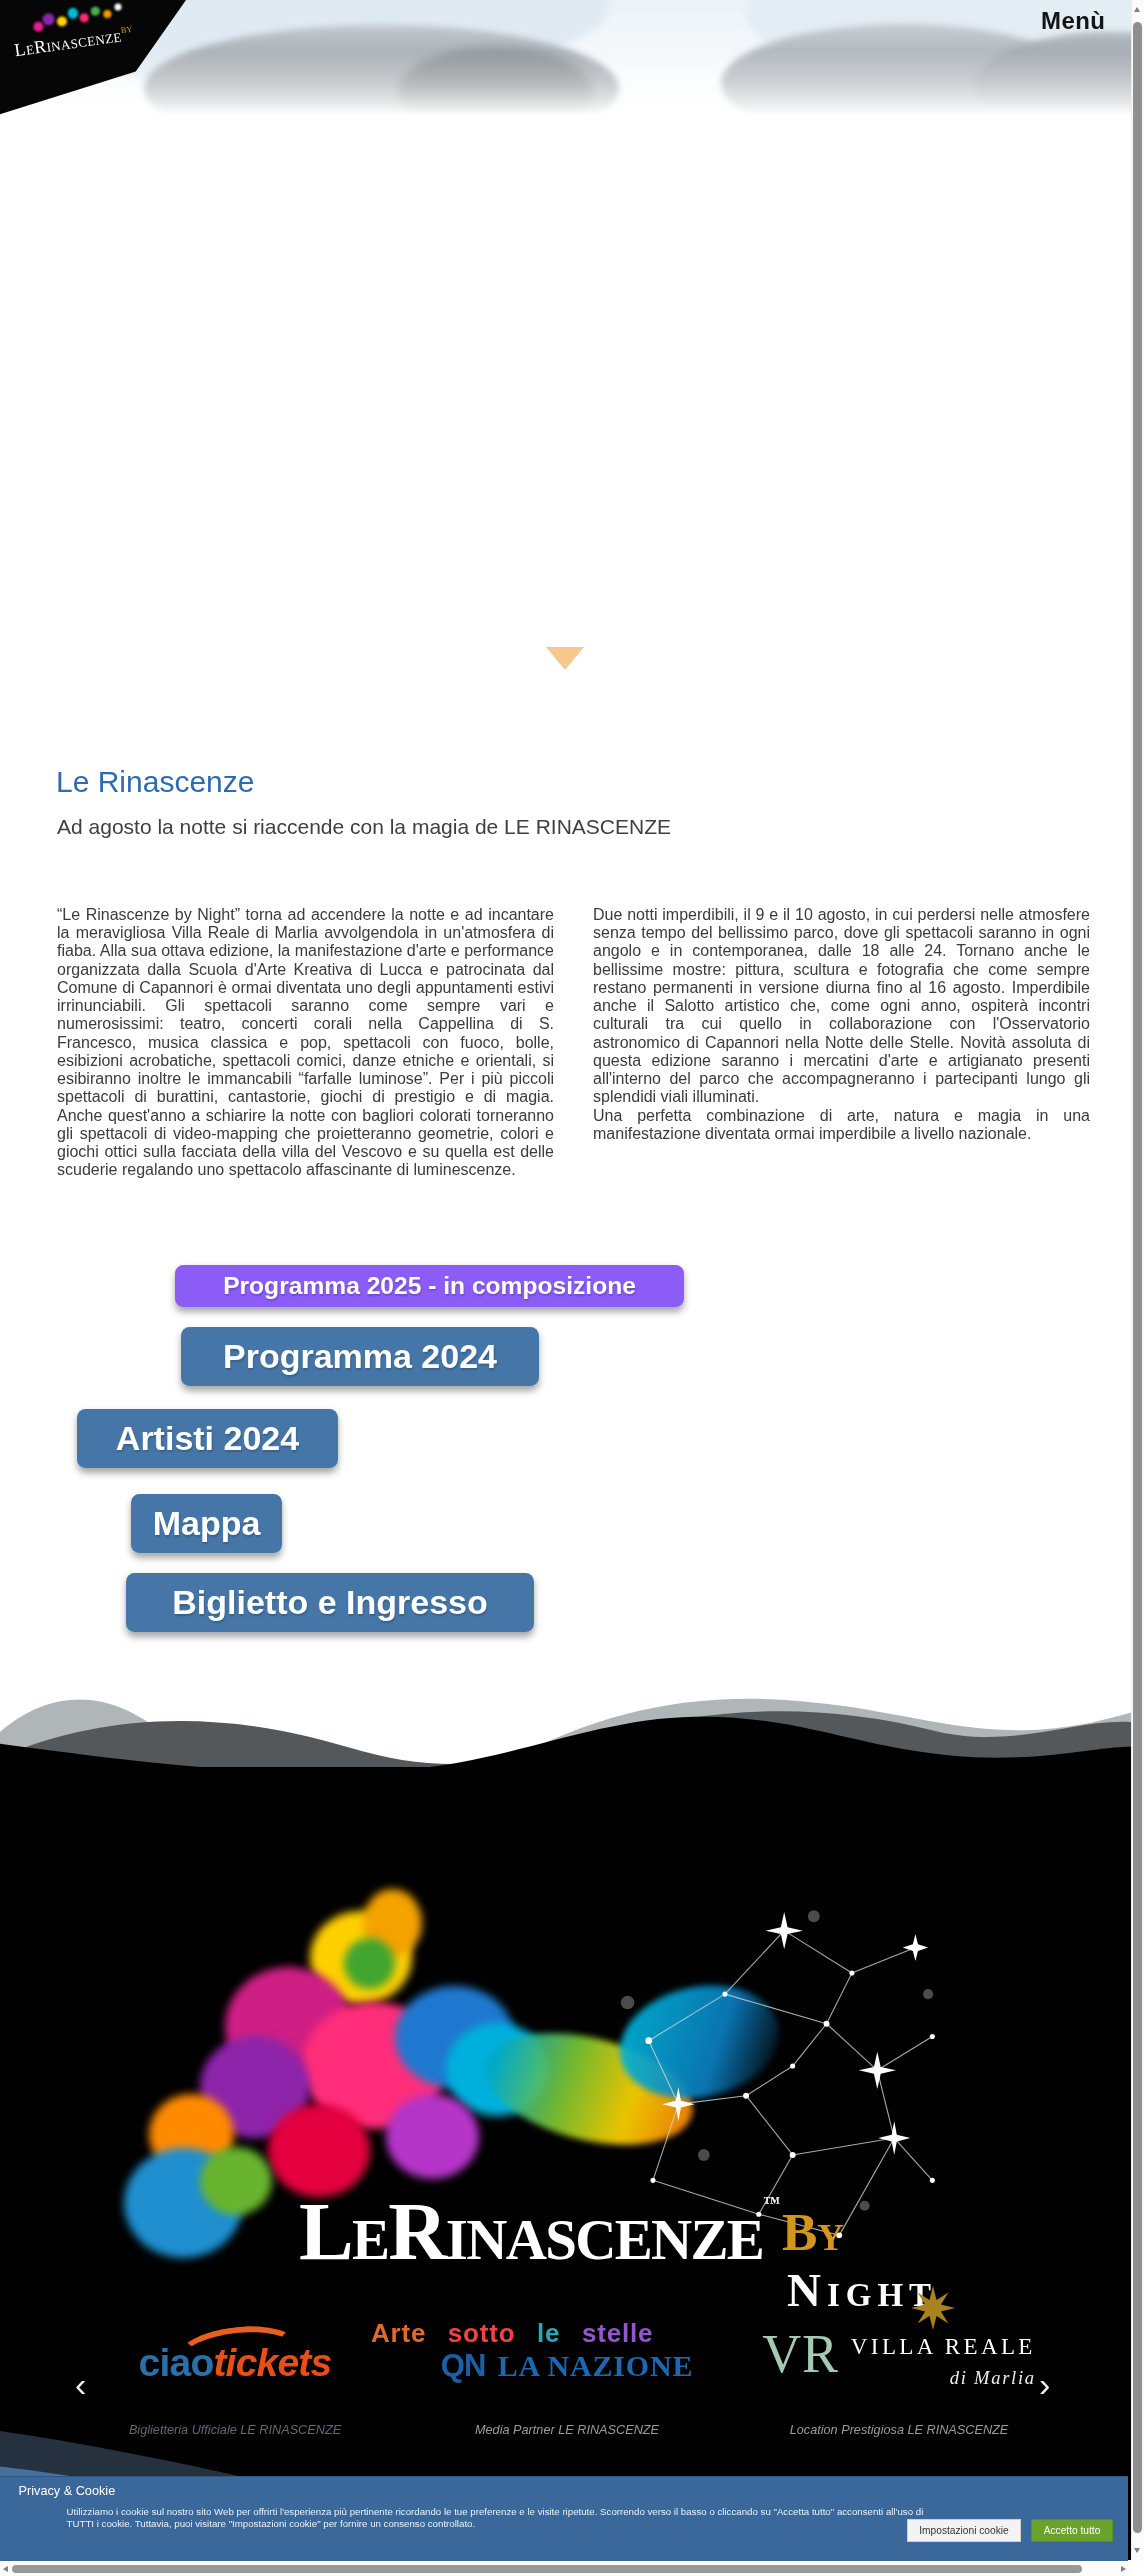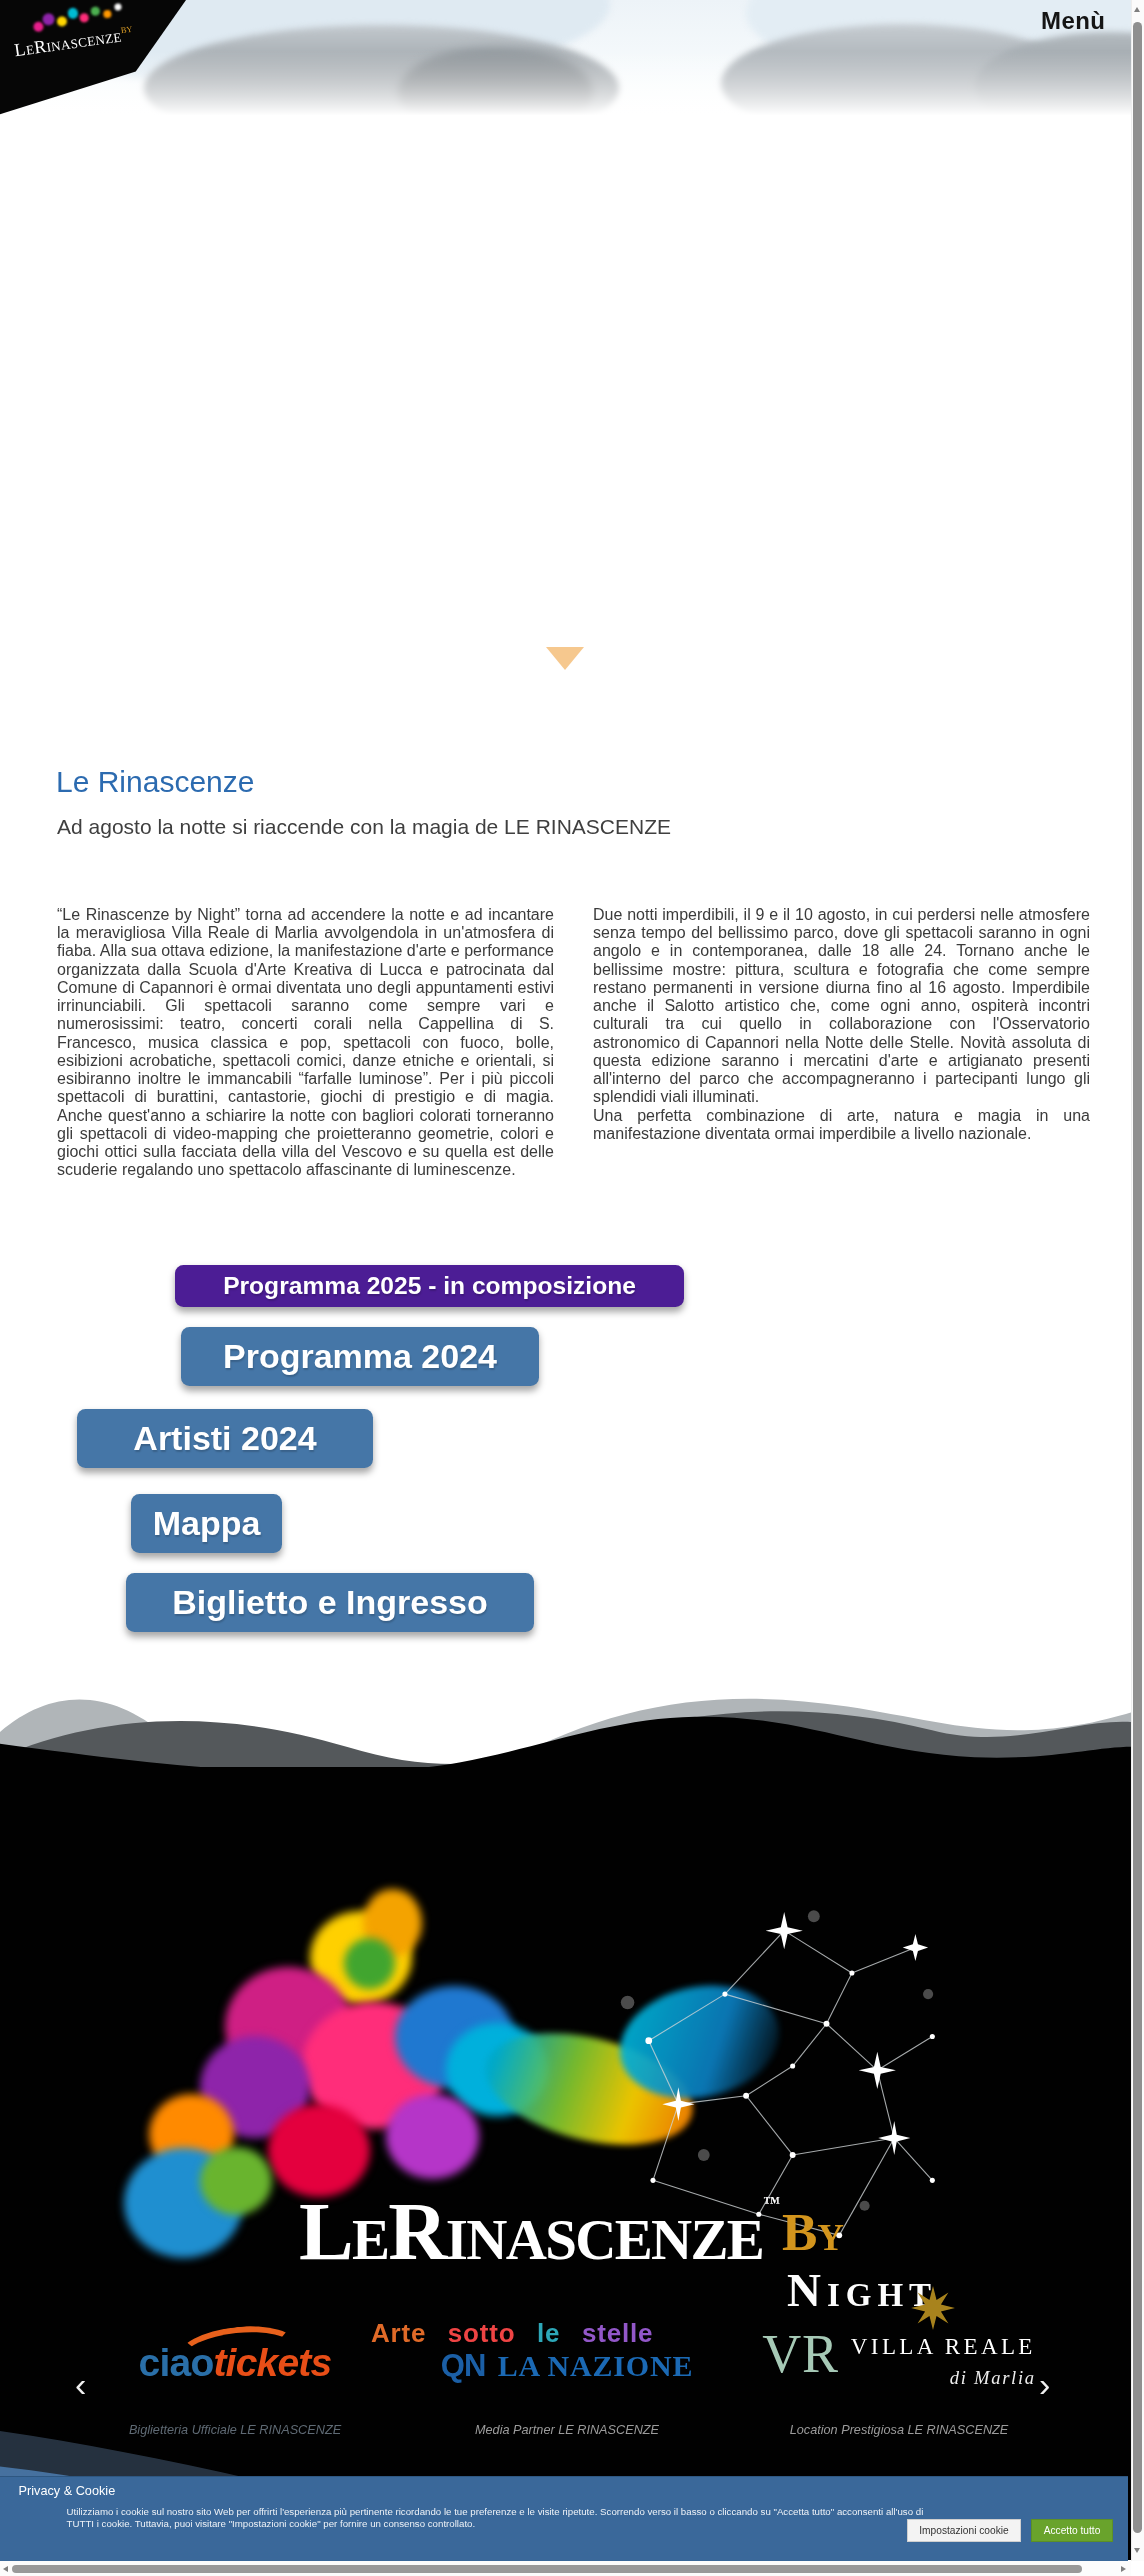--- a/index.html
+++ b/index.html
@@ -49,25 +49,25 @@
   .col p{margin:0;}
   .col-left{left:57px;}
   .col-right{left:593px;}
 
   
   .btn{position:absolute;display:flex;align-items:center;justify-content:center;
        color:#ffffff;font-weight:700;border-radius:8.5px;border:none;cursor:pointer;
        box-shadow:0 4.2px 7.6px rgba(0,0,0,.35);text-shadow:0.8px 1.7px 1.7px rgba(0,0,0,.18);
        font-family:"Liberation Sans",sans-serif;white-space:nowrap;}
   .btn-blue{background:#4576a7;}
-  .btn-orange{background:#4c1d95;}
+  .btn-orange{background:#8b5cf6;}
   .btn-domande{left:75px;top:1172px;width:527px;height:59px;font-size:34px;}
   .btn-prog2025{left:175px;top:1265px;width:509px;height:42px;font-size:24.6px;}
   .btn-prog2024{left:181px;top:1327px;width:358px;height:59px;font-size:34px;}
-  .btn-artisti{left:77px;top:1409px;width:296px;height:59px;font-size:34px;}
+  .btn-artisti{left:77px;top:1409px;width:261px;height:59px;font-size:34px;}
   .btn-mappa{left:131px;top:1494px;width:151px;height:59px;font-size:34px;}
   .btn-biglietto{left:126px;top:1573px;width:408px;height:59px;font-size:34px;}
 
   
   .wave-top{position:absolute;left:0;top:1683px;width:1144px;height:97px;}
   .black-section{position:absolute;left:0;top:1767px;width:1144px;height:793px;background:#010101;}
 
   
   .night-logo{position:absolute;left:144px;top:1894px;width:856px;height:475px;text-decoration:underline;}
   .blob{position:absolute;border-radius:50%;filter:blur(4.2px);}

